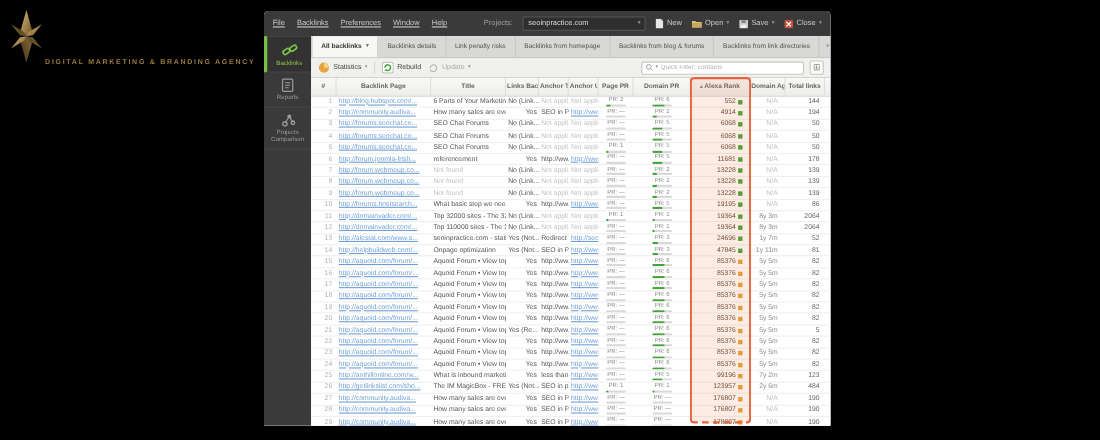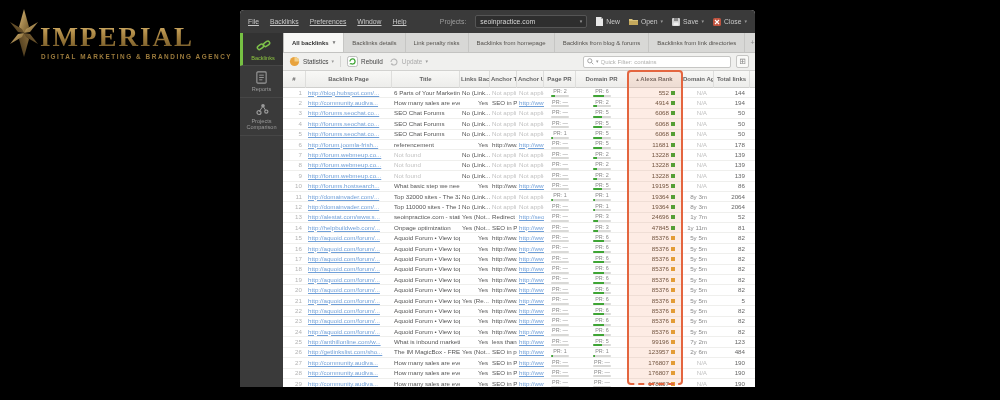--- a/index.html
+++ b/index.html
@@ -127,21 +127,20 @@
           <stop offset="1" stop-color="#3f3017"></stop>
       </linearGradient>
     </defs>
     <polygon points="28,2 38,38 28,50 18,38" fill="url(#g1)"></polygon>
     <polygon points="28,98 38,62 28,50 18,62" fill="url(#g2)"></polygon>
     <polygon points="0,28 24,42 28,50 16,48" fill="url(#g2)"></polygon>
     <polygon points="56,28 32,42 28,50 40,48" fill="url(#g1)"></polygon>
     <polygon points="0,72 24,58 28,50 16,52" fill="url(#g1)"></polygon>
     <polygon points="56,72 32,58 28,50 40,52" fill="url(#g2)"></polygon>
   </svg>
-  <div class="logo-text">IMPERIAL</div>
   <div class="logo-sub">DIGITAL MARKETING &amp; BRANDING AGENCY</div>
 </div>
 
 <div class="win">
 
   <div class="menubar">
     <span class="menu-item">File</span>
     <span class="menu-item">Backlinks</span>
     <span class="menu-item">Preferences</span>
     <span class="menu-item">Window</span>

